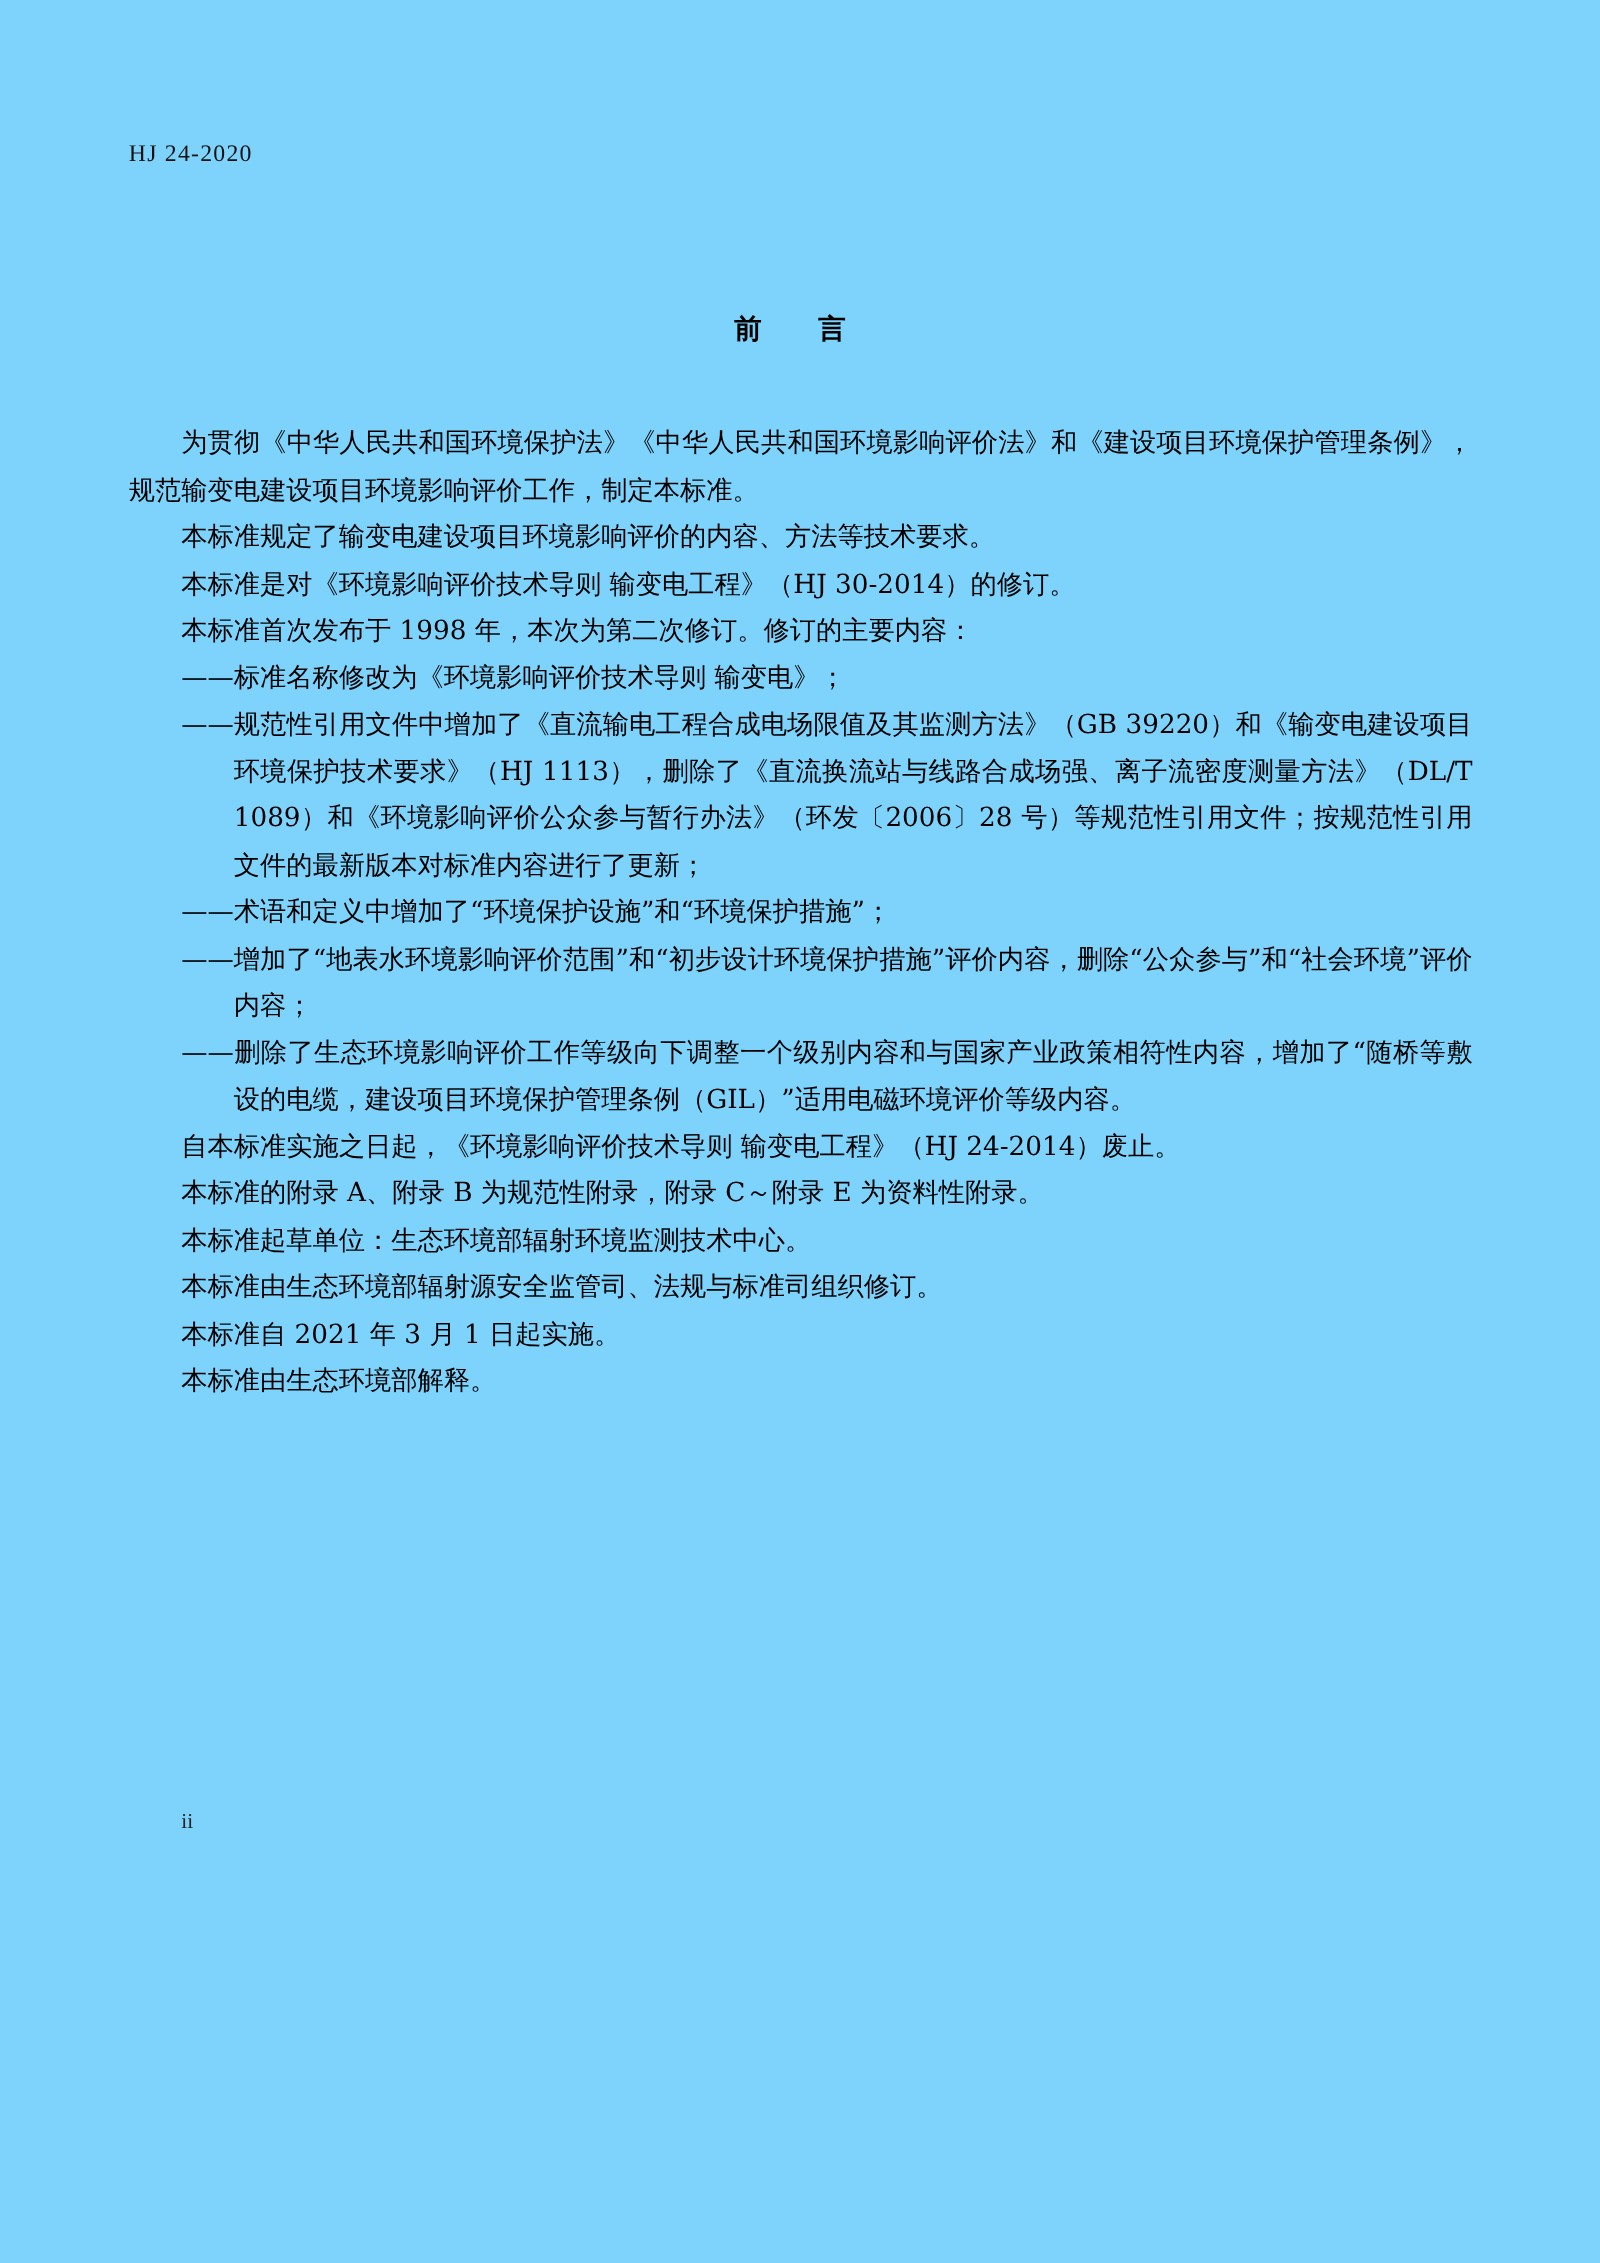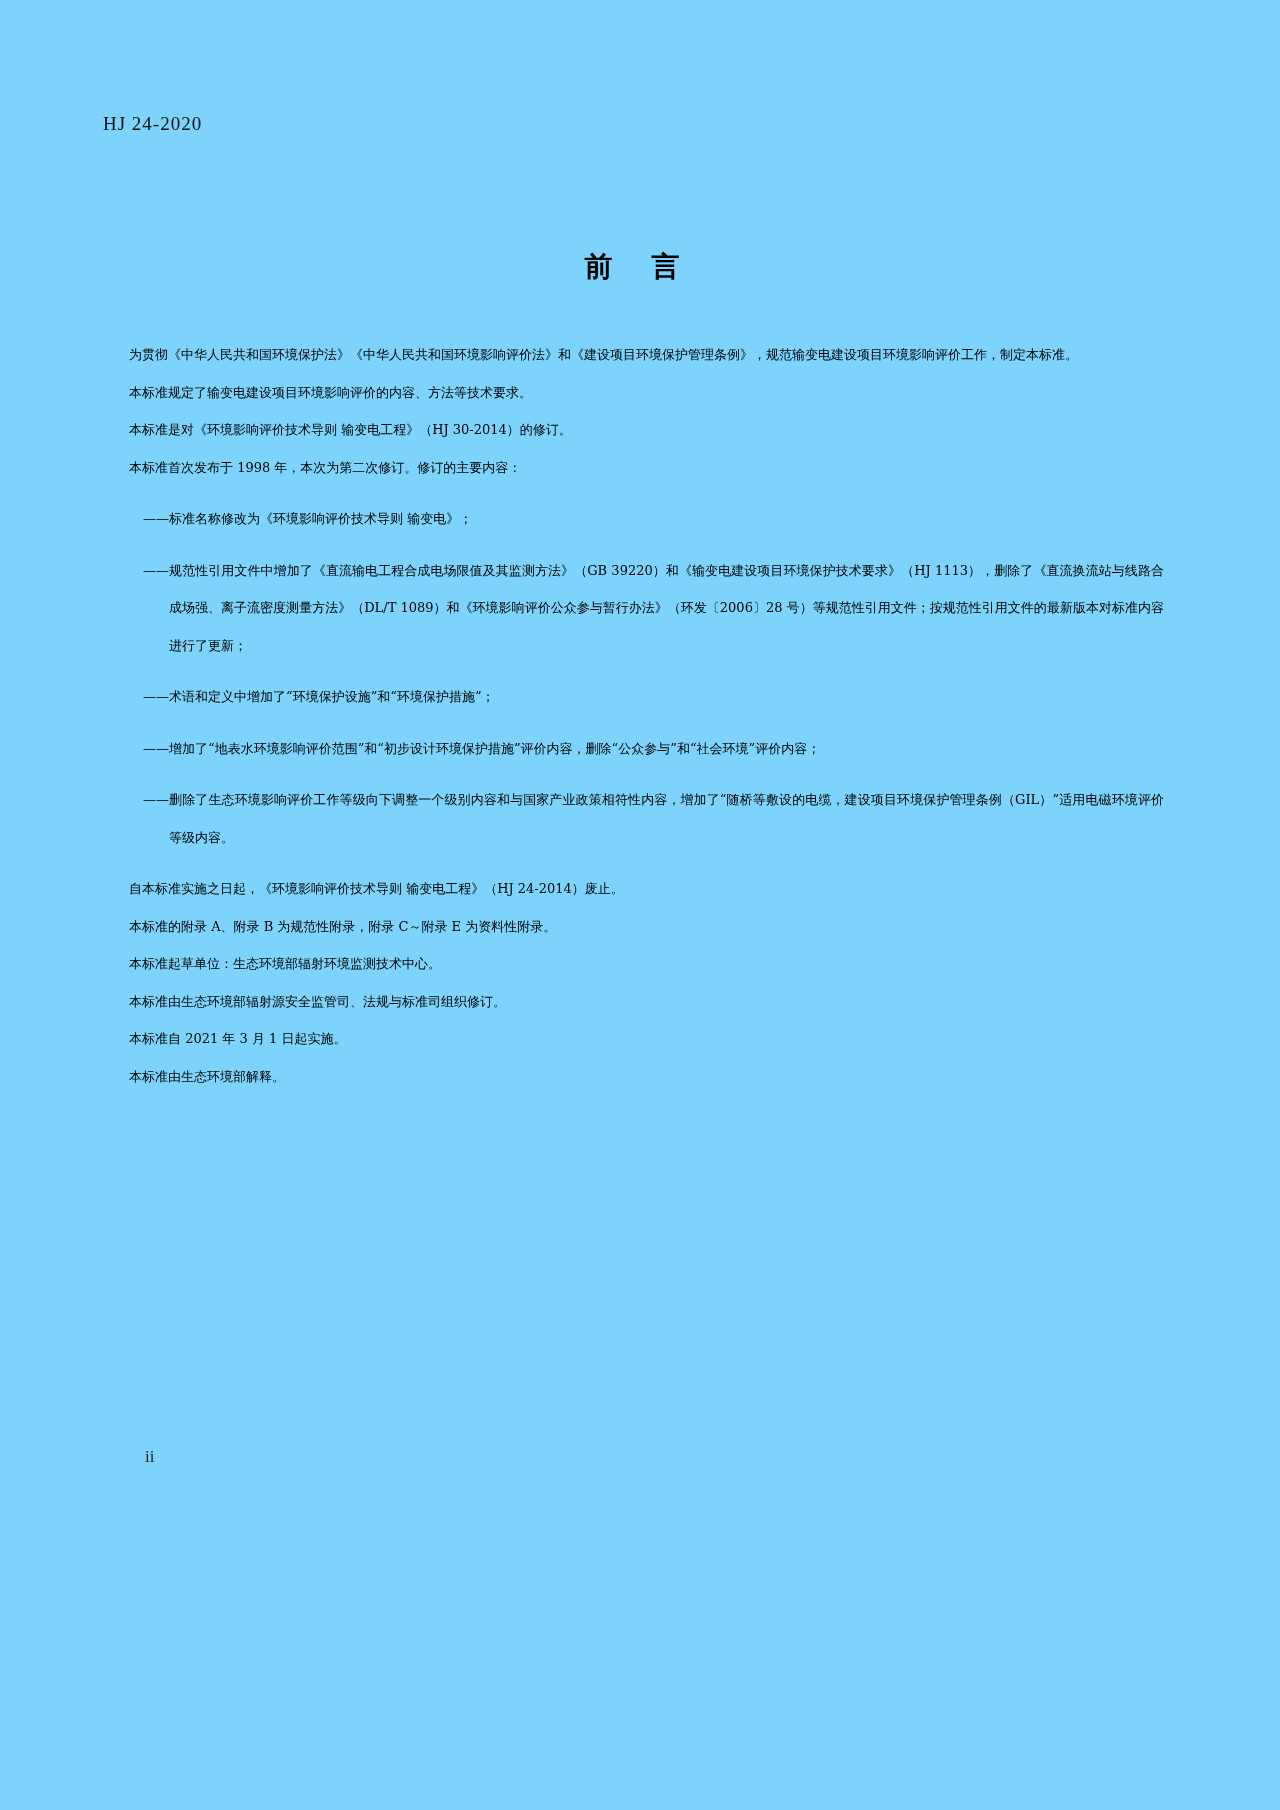--- a/index.html
+++ b/index.html
@@ -24,42 +24,42 @@
     font-size: 19px;
     letter-spacing: 1px;
     color: #111;
   }
   .title {
     position: absolute;
     top: 248px;
     left: 0;
     width: 100%;
     text-align: center;
-    font-family: Liberation Serif, serif;
-    font-size: 28px;
+    font-family: Liberation Mono, monospace;
+    font-size: 22px;
     font-weight: bold;
     letter-spacing: 16px;
     color: #000;
   }
   .content {
     position: absolute;
     top: 336px;
     left: 103px;
     width: 1075px;
-    font-size: 13px;
+    font-size: 21px;
     line-height: 37.5px;
     text-align: justify;
     color: #000;
   }
   .para {
     margin: 0;
     text-indent: 2em;
   }
   .dash-item {
-    margin: 14px;
+    margin: 0;
     padding-left: 4em;
     text-indent: -2em;
   }
   .footer-page {
     position: absolute;
     top: 1447px;
     left: 105px;
     font-family: "Liberation Serif", serif;
     font-size: 17px;
     color: #222;

